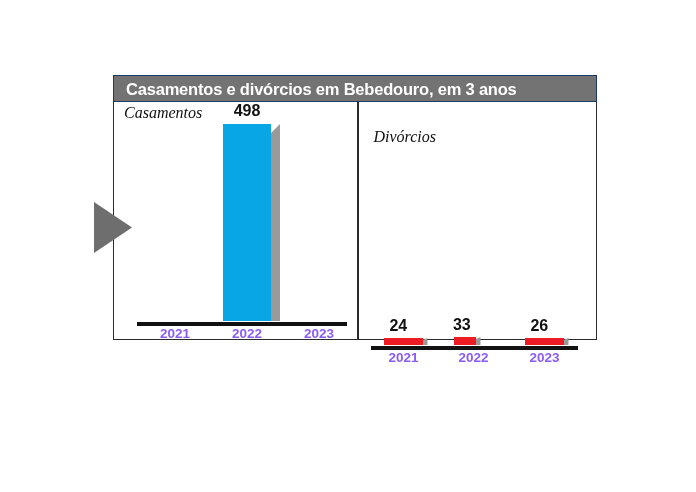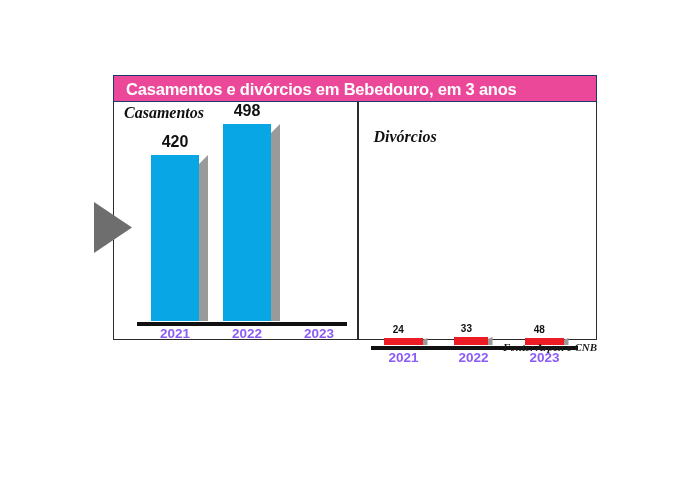--- a/index.html
+++ b/index.html
@@ -25,21 +25,21 @@
     box-sizing: border-box;
   }
 
   
   #title-bar {
     position: absolute;
     left: 0;
     top: 0;
     width: 484px;
     height: 27px;
-    background: #ec4899;
+    background: #737373;
     box-sizing: border-box;
     border: 1px solid #1B3A6B;
   }
   #title-text {
     position: absolute;
     left: 12px;
     top: 4px;
     color: #ffffff;
     font-size: 16.5px;
     font-weight: bold;
@@ -78,21 +78,21 @@
     width: 1.5px;
     height: 100%;
     background: #2b2b2b;
   }
 
   .panel-label {
     position: absolute;
     top: 2px;
     font-family: "Liberation Serif", serif;
     font-style: italic;
-    font-weight: bold;
+    font-weight: normal;
     font-size: 16px;
     color: #111111;
     white-space: nowrap;
   }
   #panel-marriages .panel-label { left: 10px; }
   #panel-divorces  .panel-label { left: 15px; }
 
   
   .plot {
     position: absolute;
@@ -148,21 +148,21 @@
     transform: translateX(-50%);
     bottom: 100%;
     margin-bottom: 4px;
     font-size: 16px;
     font-weight: bold;
     color: #111111;
     font-family: "Liberation Sans", sans-serif;
     white-space: nowrap;
   }
   .bar-red .bar-value {
-    font-size: 10px;
+    font-size: 16px;
     margin-bottom: 3px;
     left: 38%;
   }
 
   .tick-label {
     position: absolute;
     top: 224px;
     font-size: 13.5px;
     font-weight: bold;
     color: #8b5cf6;
@@ -207,25 +207,20 @@
   <div id="panels">
 
     <div id="panel-divider"></div>
 
     <div class="panel" id="panel-marriages">
       <div class="panel-label">Casamentos</div>
 
       <div class="plot">
         <div class="axis-line" id="axis-marriages"></div>
 
-        <div class="bar bar-blue" style="left:37px; width:48px; height:166px;">
-          <div class="bar-body"></div>
-          <div class="bar-shadow"></div>
-          <div class="bar-value">420</div>
-        </div>
 
         <div class="bar bar-blue" style="left:109px; width:48px; height:197px;border-radius:22px;">
           <div class="bar-body"></div>
           <div class="bar-shadow"></div>
           <div class="bar-value">498</div>
         </div>
 
 
         <div class="tick-label" style="left:61px;">2021</div>
         <div class="tick-label" style="left:133px;">2022</div>
@@ -238,40 +233,39 @@
 
       <div class="plot">
         <div class="axis-line" id="axis-divorces"></div>
 
         <div class="bar bar-red" style="left:25px; width:39px; height:7px;">
           <div class="bar-body"></div>
           <div class="bar-shadow"></div>
           <div class="bar-value">24</div>
         </div>
 
-        <div class="bar bar-red" style="left:95px; width:34px; height:8px;">
+        <div class="bar bar-red" style="left:95px; width:22px; height:8px;">
           <div class="bar-body"></div>
           <div class="bar-shadow"></div>
           <div class="bar-value">33</div>
         </div>
 
         <div class="bar bar-red" style="left:166px; width:39px; height:7px;">
           <div class="bar-body"></div>
           <div class="bar-shadow"></div>
-          <div class="bar-value">48</div>
+          <div class="bar-value">26</div>
         </div>
 
         <div class="tick-label" style="left:45px;">2021</div>
         <div class="tick-label" style="left:115px;">2022</div>
         <div class="tick-label" style="left:186px;">2023</div>
       </div>
     </div>
 
   </div>
 
-  <div id="source-note">Fonte: Arpen e CNB</div>
 </div>
 
 <div id="pointer-arrow">
   <svg width="42" height="55" viewBox="0 0 42 55" xmlns="http://www.w3.org/2000/svg">
     <polygon points="2,2 40,27.5 2,53" fill="#6E6E6E"></polygon>
   </svg>
 </div>
 
 </body></html>

